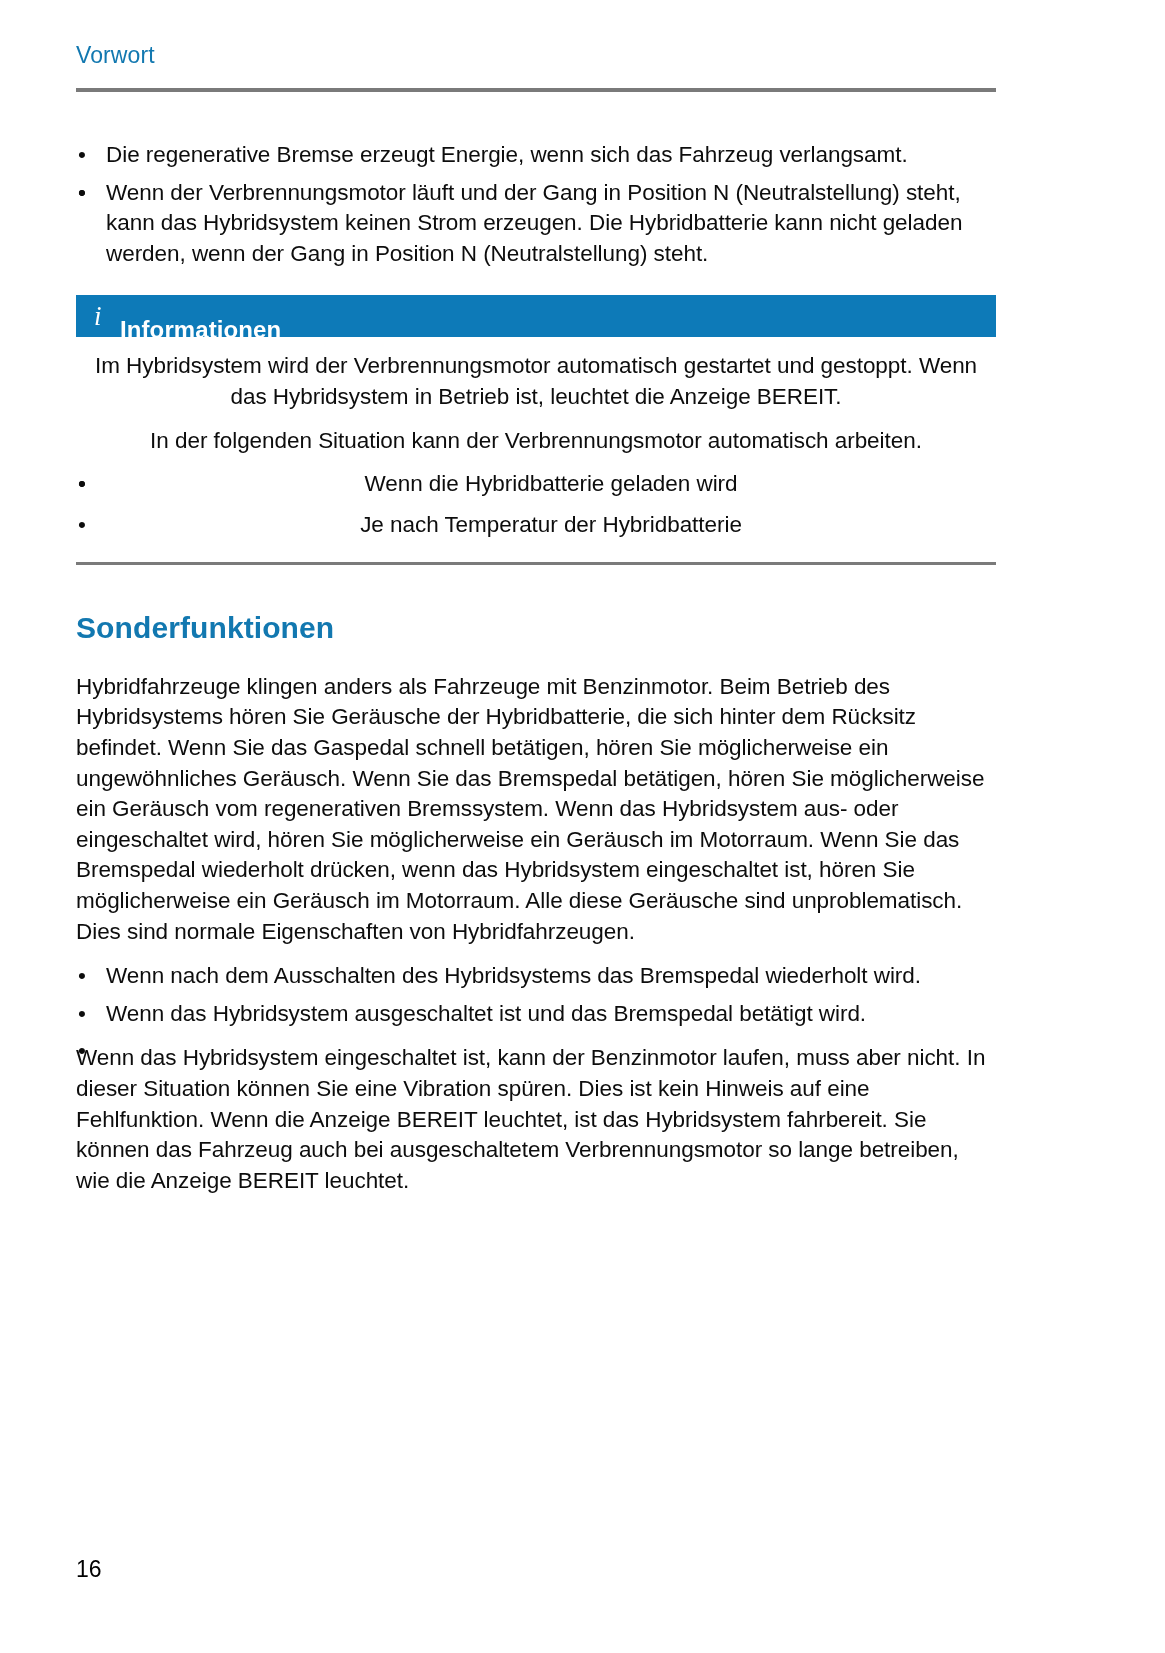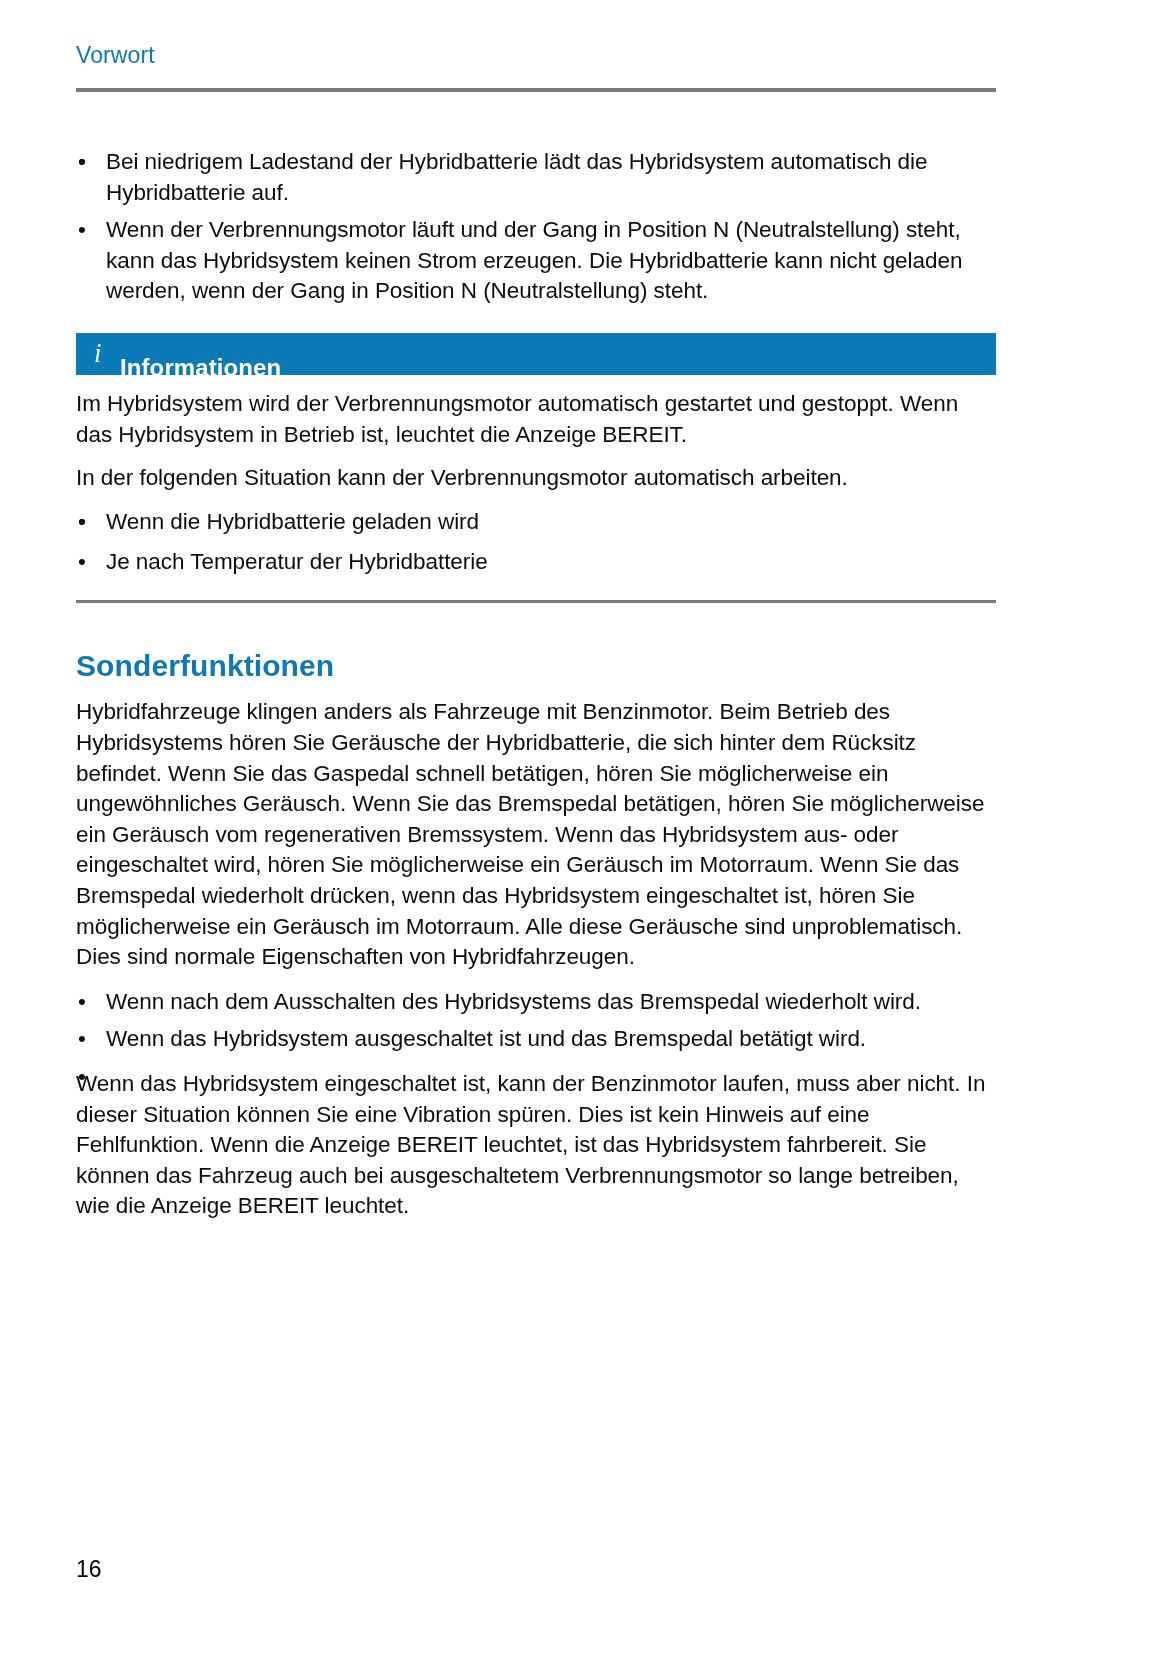--- a/index.html
+++ b/index.html
@@ -110,37 +110,38 @@
   .info-banner .info-title {
     color: #ffffff;
     font-size: 24px;
     font-weight: bold;
     letter-spacing: 0.1px;
     line-height: 1;
     margin-top: 28px;
   }
   .info-body {
     padding-top: 14px;
+    text-align: center;
   }
   .info-body p.body-text { margin-bottom: 13px; }
   .info-body ul.bullets li { margin-bottom: 10px; }
 
   .section-rule {
     width: 920px;
     height: 3px;
     background: #7a7a7a;
     margin: 22px 0 0 0;
   }
 
   
   h2.section-heading {
     color: #1278b0;
     font-size: 30px;
     font-weight: bold;
-    margin: 46px 0 14px 0;
+    margin: 46px 0 26px 0;
     letter-spacing: 0.1px;
     line-height: 1.15;
   }
 
   .page-number {
     position: absolute;
     left: 76px;
     top: 1556px;
     font-size: 23px;
     color: #000000;
@@ -155,24 +156,24 @@
   <div class="running-header">
     <div class="chapter">Vorwort</div>
   </div>
   <div class="header-rule"></div>
 
   <div class="content">
 
     <ul class="bullets">
       <li>
         <span class="bullet-dot">•</span>
-      </li>
-      <li>
-        <span class="bullet-dot">•</span>
-        <span>Bei niedrigem Ladestand der Hybridbatterie lädt das Hybridsystem automatisch die Hybridbatterie auf.</span>
+        <span>Die regenerative Bremse erzeugt Energie, wenn sich das Fahrzeug verlangsamt.</span>
+      </li>
+      <li>
+        <span class="bullet-dot">•</span>
       </li>
       <li>
         <span class="bullet-dot">•</span>
         <span>Wenn der Verbrennungsmotor läuft und der Gang in Position N (Neutralstellung) steht, kann das Hybridsystem keinen Strom erzeugen. Die Hybridbatterie kann nicht geladen werden, wenn der Gang in Position N (Neutralstellung) steht.</span>
       </li>
     </ul>
 
     <div class="info-block">
       <div class="info-banner">
         <span class="info-icon">i</span>

